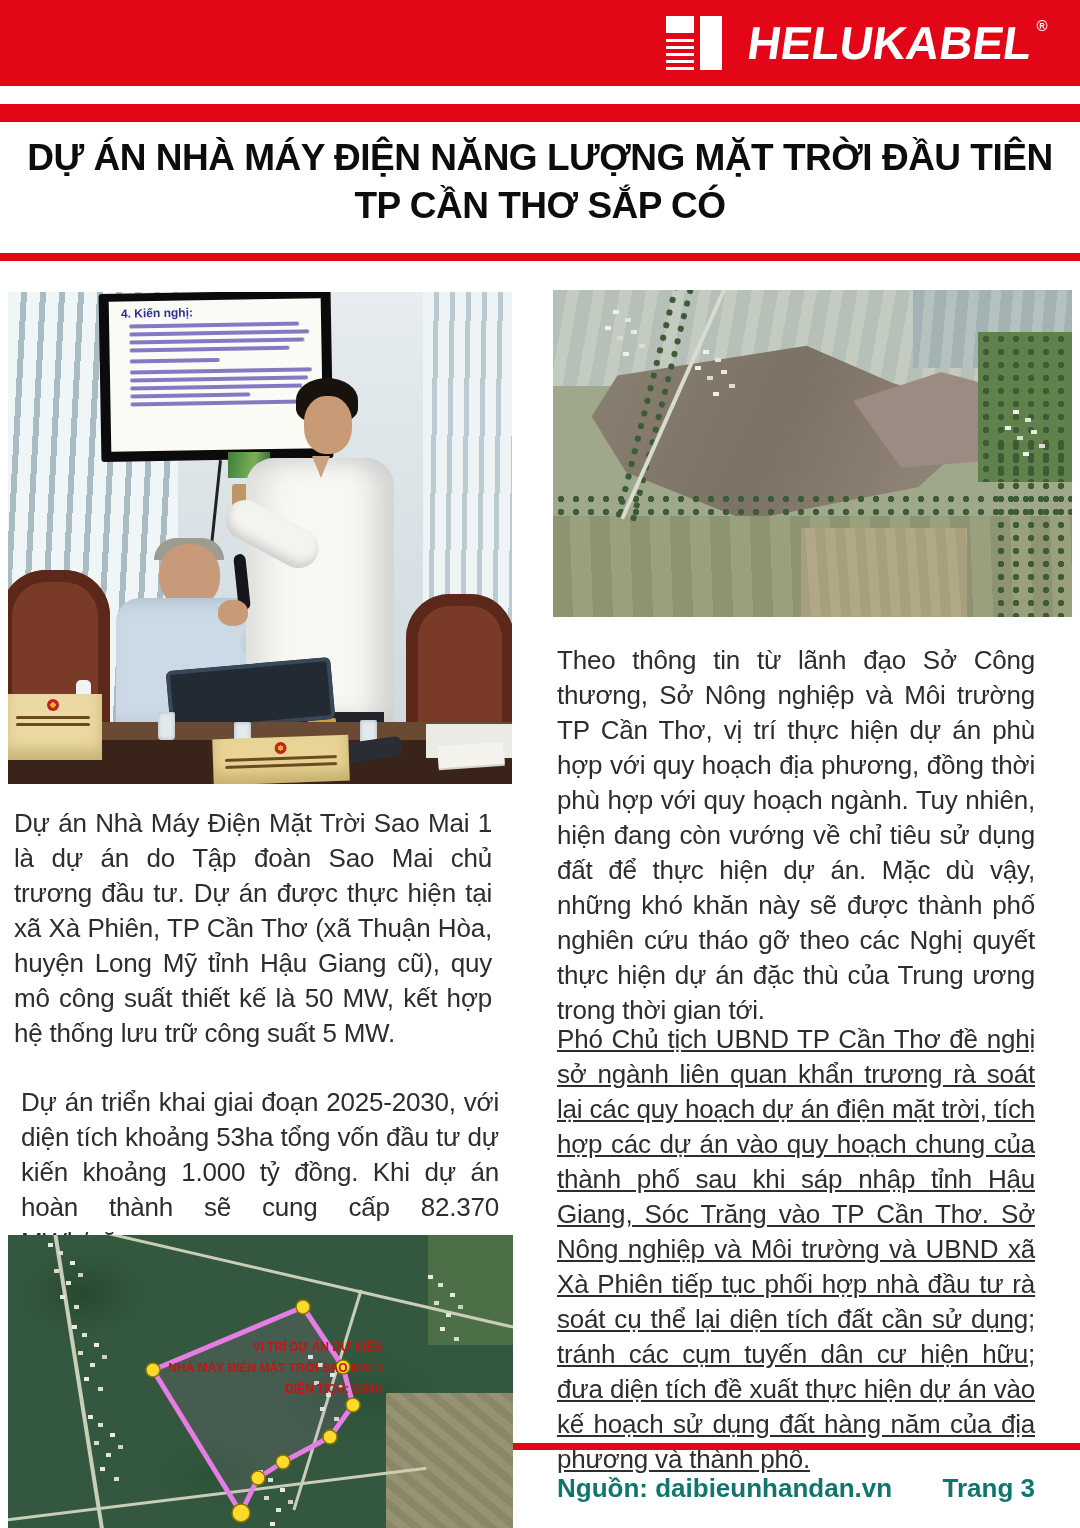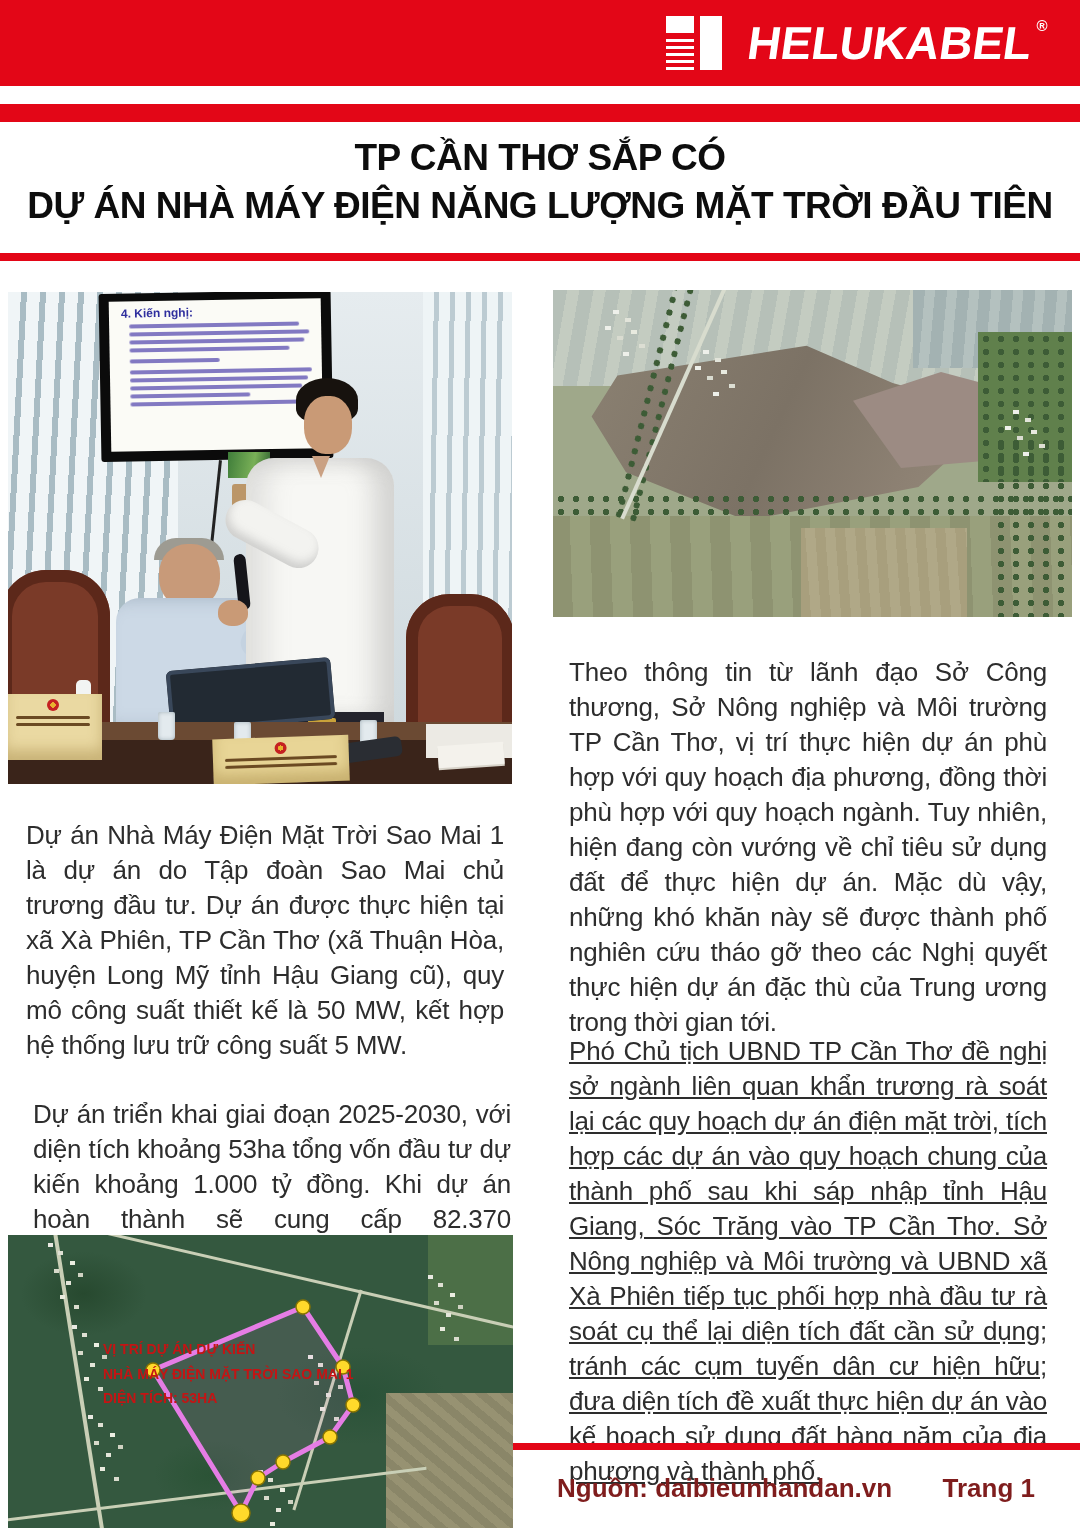--- a/index.html
+++ b/index.html
@@ -21,30 +21,30 @@
   .gapstrip{position:absolute;left:0;top:104px;width:1080px;height:18px;background:#e30617;}
 
   
   .title{position:absolute;left:10px;top:134px;width:1060px;margin:0;
     font-size:37px;line-height:48px;font-weight:bold;color:#0d0d0d;text-align:center;letter-spacing:-0.5px;}
   .title span{display:block;}
   .rule-title{position:absolute;left:0;top:253px;width:1080px;height:8px;background:#e30617;}
 
   
   .para{position:absolute;width:478px;font-size:26px;line-height:35px;color:#2d2d2d;
-    text-align:justify;letter-spacing:-0.2px;margin:12px;}
+    text-align:justify;letter-spacing:-0.2px;margin:0;}
   .p-l1{left:14px;top:806px;}
   .p-l2{left:21px;top:1085px;}
   .p-r1{left:557px;top:643px;}
   .p-r2{left:557px;top:1022px;text-decoration:underline;}
 
   
   .rule-footer{position:absolute;left:513px;top:1443px;width:567px;height:7px;background:#e30617;}
   .footer{position:absolute;left:557px;top:1473px;width:478px;display:flex;justify-content:space-between;
-    font-size:26px;font-weight:bold;color:#7f1d1d;}
+    font-size:26px;font-weight:bold;color:#0f766e;}
 
   
   .photo-meeting{position:absolute;left:8px;top:292px;width:504px;height:492px;overflow:hidden;background:#d9e2e6;}
   .mt-blinds-left{position:absolute;left:0;top:0;width:175px;height:492px;
     background:repeating-linear-gradient(93deg,#f0f5f7 0 13px,#a9bcc4 13px 19px);}
   .mt-wall{position:absolute;left:170px;top:0;width:250px;height:492px;
     background:linear-gradient(#e6ecef,#ccd7dc);}
   .mt-blinds-right{position:absolute;left:415px;top:0;width:89px;height:340px;
     background:repeating-linear-gradient(91deg,#eef4f6 0 11px,#bccbd2 11px 16px);}
   .mt-tv{position:absolute;left:92px;top:0;width:232px;height:168px;background:#0b0b0b;border-radius:3px;
@@ -153,22 +153,22 @@
   .map-r1{left:70px;top:-10px;width:4px;height:330px;transform:rotate(-9deg);}
   .map-r2{left:-20px;top:34px;width:560px;height:3px;transform:rotate(13deg);}
   .map-r3{left:-10px;top:258px;width:430px;height:3px;transform:rotate(-7deg);}
   .map-r4{left:318px;top:50px;width:3px;height:230px;transform:rotate(17deg);}
   .mhouses{position:absolute;width:5px;height:4px;background:#e9e9e2;
     box-shadow:10px 8px 0 #dfe0d4,22px 18px 0 #eceee2,6px 26px 0 #d8dacb,18px 38px 0 #e4e6da,
       30px 30px 0 #cfd2c2,12px 52px 0 #e9ebde,26px 62px 0 #dadcce;}
   .mh1{left:40px;top:8px;} .mh2{left:64px;top:90px;} .mh3{left:80px;top:180px;}
   .mh4{left:300px;top:120px;} .mh5{left:420px;top:40px;} .mh6{left:250px;top:235px;}
   .map-svg{position:absolute;left:0;top:0;}
-  .map-label{position:absolute;left:95px;top:102px;width:280px;text-align:left;
-    color:#c41414;font-weight:bold;font-size:14px;line-height:1.75;filter:blur(0.3px);}
+  .map-label{position:absolute;left:95px;top:102px;width:280px;text-align:right;
+    color:#c41414;font-weight:bold;font-size:12px;line-height:1.75;filter:blur(0.3px);}
 
   .txt{white-space:pre-line;}
 </style>
 </head>
 <body>
 
 <div class="page">
 
   <header class="topbar">
     <div class="logo">
@@ -176,22 +176,22 @@
         <div class="lm-square"></div>
         <div class="lm-stripes"></div>
         <div class="lm-bar"></div>
       </div>
       <div class="logo-text"><span>HELUKABEL</span><span class="logo-reg">®</span></div>
     </div>
   </header>
   <div class="gapstrip"></div>
 
   <h1 class="title">
+    <span>DỰ ÁN NHÀ MÁY ĐIỆN NĂNG LƯỢNG MẶT TRỜI ĐẦU TIÊN</span>
     <span>TP CẦN THƠ SẮP CÓ</span>
-    <span>DỰ ÁN NHÀ MÁY ĐIỆN NĂNG LƯỢNG MẶT TRỜI ĐẦU TIÊN</span>
   </h1>
   <div class="rule-title"></div>
 
   <div class="photo-meeting">
     <div class="mt-blinds-left"></div>
     <div class="mt-wall"></div>
     <div class="mt-blinds-right"></div>
     <div class="mt-tv">
       <div class="mt-screen">
         <div class="slide-heading">4. Kiến nghị:</div>
@@ -300,16 +300,16 @@
       </g>
     </svg>
     <div class="map-label txt">VỊ TRÍ DỰ ÁN DỰ KIẾN
 NHÀ MÁY ĐIỆN MẶT TRỜI SAO MAI 1
 DIỆN TÍCH: 53HA</div>
   </div>
 
   <div class="rule-footer"></div>
   <div class="footer">
     <span>Nguồn: daibieunhandan.vn</span>
-    <span>Trang 1</span>
+    <span>Trang 3</span>
   </div>
 
 </div>
 
 </body></html>

